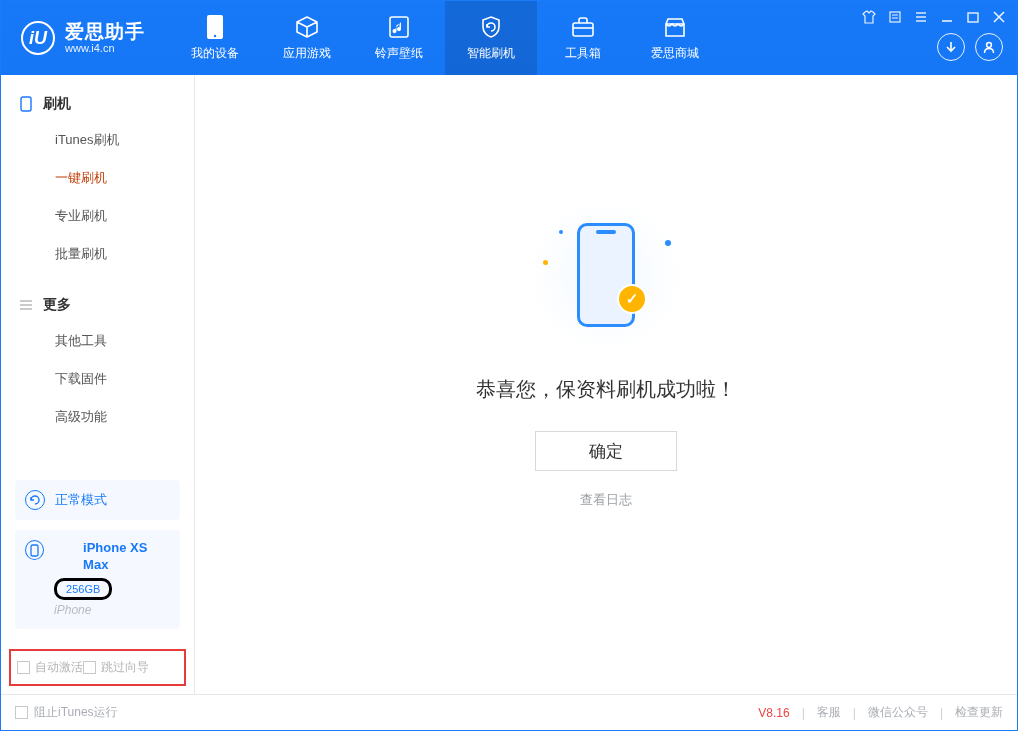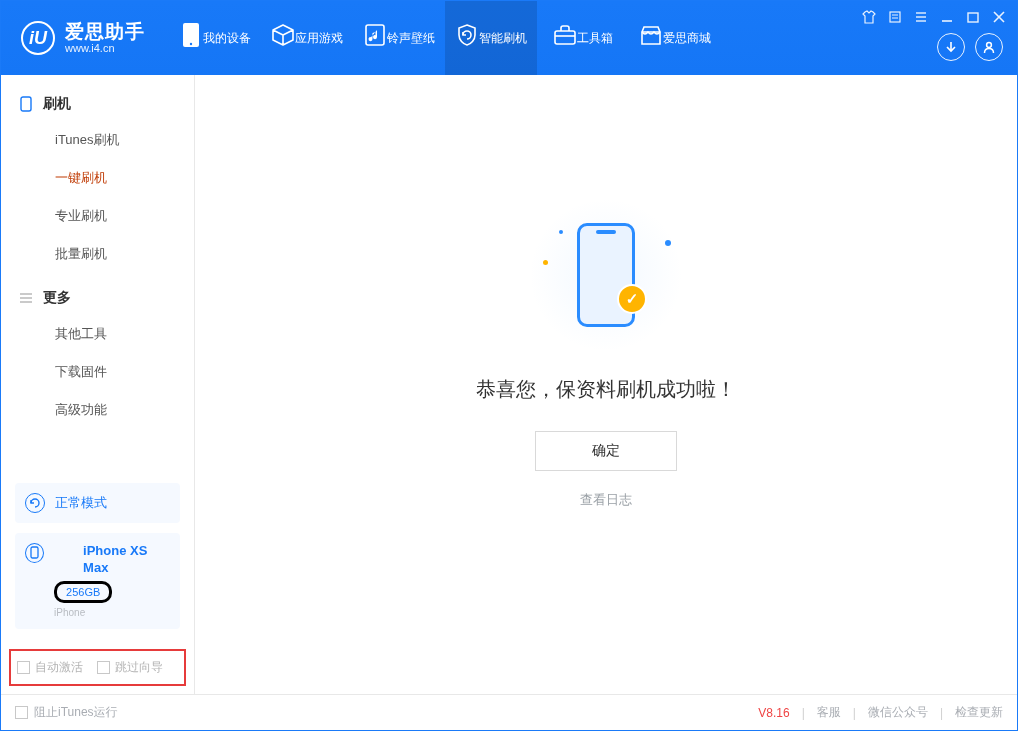--- a/index.html
+++ b/index.html
@@ -6,53 +6,53 @@
 body { background:#aeb2b8; display:flex; align-items:flex-start; justify-content:flex-start; }
 .window { width:1018px; height:731px; background:#fff; border:1px solid #1a7af8; position:relative; display:flex; flex-direction:column; }
 .titlebar { height:74px; background:linear-gradient(180deg,#1879f8 0%,#1576f6 100%); color:#fff; display:flex; align-items:center; position:relative; }
 .logo-blk { display:flex; align-items:center; padding:0 16px 0 20px; height:100%; }
 .logo-icoN { width:34px; height:34px; border:2.5px solid #fff; border-radius:50%; display:flex; align-items:center; justify-content:center; margin-right:10px; }
 .logo-icoN span { font-weight:bold; font-style:italic; font-size:18px; font-family:Arial,sans-serif; }
 .logo-txt { line-height:1.1; }
 .logo-txt .b { font-size:19px; font-weight:bold; letter-spacing:1px; }
 .logo-txt .s { font-size:11px; opacity:.9; }
 .nav { display:flex; height:100%; margin-left:8px; }
-.nav-item { width:92px; height:100%; display:flex; flex-direction:row; align-items:center; justify-content:center; cursor:pointer; position:relative; }
+.nav-item { width:92px; height:100%; display:flex; flex-direction:column; align-items:center; justify-content:center; cursor:pointer; position:relative; }
 .nav-item.active { background:rgba(0,0,0,.13); }
 .nav-item .icon { width:24px; height:24px; margin-bottom:6px; display:flex; align-items:center; justify-content:center; }
 .nav-item .lbl { font-size:12px; }
 .tb-right { position:absolute; right:10px; top:8px; display:flex; align-items:center; gap:10px; }
 .tb-right .ti { width:16px; height:16px; opacity:.9; cursor:pointer; display:flex; align-items:center; justify-content:center; }
 .tb-circles { position:absolute; right:14px; bottom:14px; display:flex; gap:10px; }
 .tb-circles .c { width:28px; height:28px; border:1.6px solid rgba(255,255,255,.9); border-radius:50%; display:flex; align-items:center; justify-content:center; cursor:pointer; }
 .body { flex:1; display:flex; overflow:hidden; }
 .sidebar { width:194px; border-right:1px solid #e8e8e8; display:flex; flex-direction:column; background:#fff; }
 .side-scroll { flex:1; overflow:auto; padding-top:12px; }
 .side-group-title { display:flex; align-items:center; gap:10px; padding:8px 18px; color:#333; font-size:14px; font-weight:bold; }
 .side-group-title .gic { width:14px; height:14px; display:flex; align-items:center; justify-content:center; }
 .side-item { padding:10px 18px 10px 54px; font-size:13px; color:#555; cursor:pointer; }
 .side-item.active { color:#c2410c; }
 .side-device { padding:0 14px 10px; }
 .side-card { background:#f5f9ff; border-radius:4px; padding:10px 10px; margin-bottom:10px; display:flex; align-items:center; gap:10px; font-size:13px; color:#1879f8; cursor:pointer; }
 .side-card .cic { width:20px; height:20px; border:1.5px solid #1879f8; border-radius:50%; display:flex; align-items:center; justify-content:center; font-size:11px; }
 .side-card .meta { line-height:1.3; }
 .side-card .nm { font-weight:bold; font-size:13px;padding-left:29px; }
 .side-card .badge { display:inline-block; margin-top:4px; border:3px solid #000000; color:#1879f8; border-radius:10px; padding:1px 9px; font-size:11px; }
-.side-card .sub { color:#b8bcc2; font-size:10px; margin-top:3px; }
-.bottom-opts { border:2px solid #e63b3b; margin:0 8px 8px; padding:8px 6px; display:flex; align-items:center; gap:14px; }
+.side-card .sub { color:#b8bcc2; font-size:12px; margin-top:3px;font-style:italic; }
+.bottom-opts { border:2px solid #e63b3b; margin:0 8px 8px; padding:8px 6px; display:flex; align-items:center; }
 .chk { display:flex; align-items:center; gap:5px; font-size:12px; color:#b4b4b4; cursor:pointer; }
 .chk .box { width:13px; height:13px; border:1px solid #c8c8c8; background:#fff; }
 .main { flex:1; display:flex; flex-direction:column; align-items:center; justify-content:center; position:relative; }
 .illus { width:150px; height:150px; background:radial-gradient(circle,#f2f8ff 0%,#fff 72%); border-radius:50%; display:flex; align-items:center; justify-content:center; position:relative; margin-bottom:26px; margin-top:-60px; }
 .illus .phone { width:58px; height:104px; border:3px solid #2a8cff; border-radius:10px; background:#eaf3ff; position:relative; }
 .illus .phone::before { content:""; position:absolute; top:4px; left:50%; transform:translateX(-50%); width:20px; height:4px; border-radius:3px; background:#2a8cff; }
 .illus .check { width:30px; height:30px; background:#ffb400; border:2px solid #fff; border-radius:50%; position:absolute; right:34px; bottom:36px; display:flex; align-items:center; justify-content:center; color:#fff; font-size:15px; font-weight:bold; }
 .illus .sp { position:absolute; border-radius:50%; }
 .msg { font-size:20px; color:#333; margin-bottom:28px; }
-.btn { width:142px; height:40px; border:1px solid #d9d9d9; background:#fff; font-size:14px; color:#333; cursor:pointer; }
+.btn { width:142px; height:40px; border:1px solid #d9d9d9; background:#fff; font-size:17px; color:#333; cursor:pointer; }
 .loglink { margin-top:20px; color:#9aa0a6; font-size:13px; cursor:pointer; }
 .statusbar { height:36px; border-top:1px solid #e8e8e8; display:flex; padding:0 14px; font-size:12px; color:#a9adb3; }
 .statusbar .left { display:flex; align-items:center; gap:6px; cursor:pointer; }
 .statusbar .left .box { width:13px; height:13px; border:1px solid #c8c8c8; }
 .statusbar .right { margin-left:auto; display:flex; align-items:center; gap:12px; }
 .statusbar .right .sep { color:#d0d0d0; }
 .statusbar .link { cursor:pointer; }
 svg { display:block; }
 </style>
 </head>
@@ -193,21 +193,21 @@
                 <rect x="1" y="1" width="10" height="14" rx="2" fill="none" stroke="#1879f8" stroke-width="1.4"></rect>
               </svg>
             </div>
           <span>刷机</span>
         </div>
         <div class="side-item">iTunes刷机</div>
         <div class="side-item active">一键刷机</div>
         <div class="side-item">专业刷机</div>
         <div class="side-item">批量刷机</div>
 
-        <div class="side-group-title" style="margin-top:8px">
+        <div class="side-group-title" style="margin-top:15px">
           <div class="gic">
               <svg width="14" height="12" viewBox="0 0 14 12">
                 <line x1="1" y1="2" x2="13" y2="2" stroke="#b4b4b4" stroke-width="1.4"></line>
                 <line x1="1" y1="6" x2="13" y2="6" stroke="#b4b4b4" stroke-width="1.4"></line>
                 <line x1="1" y1="10" x2="13" y2="10" stroke="#b4b4b4" stroke-width="1.4"></line>
               </svg>
             </div>
           <span>更多</span>
         </div>
         <div class="side-item">其他工具</div>

